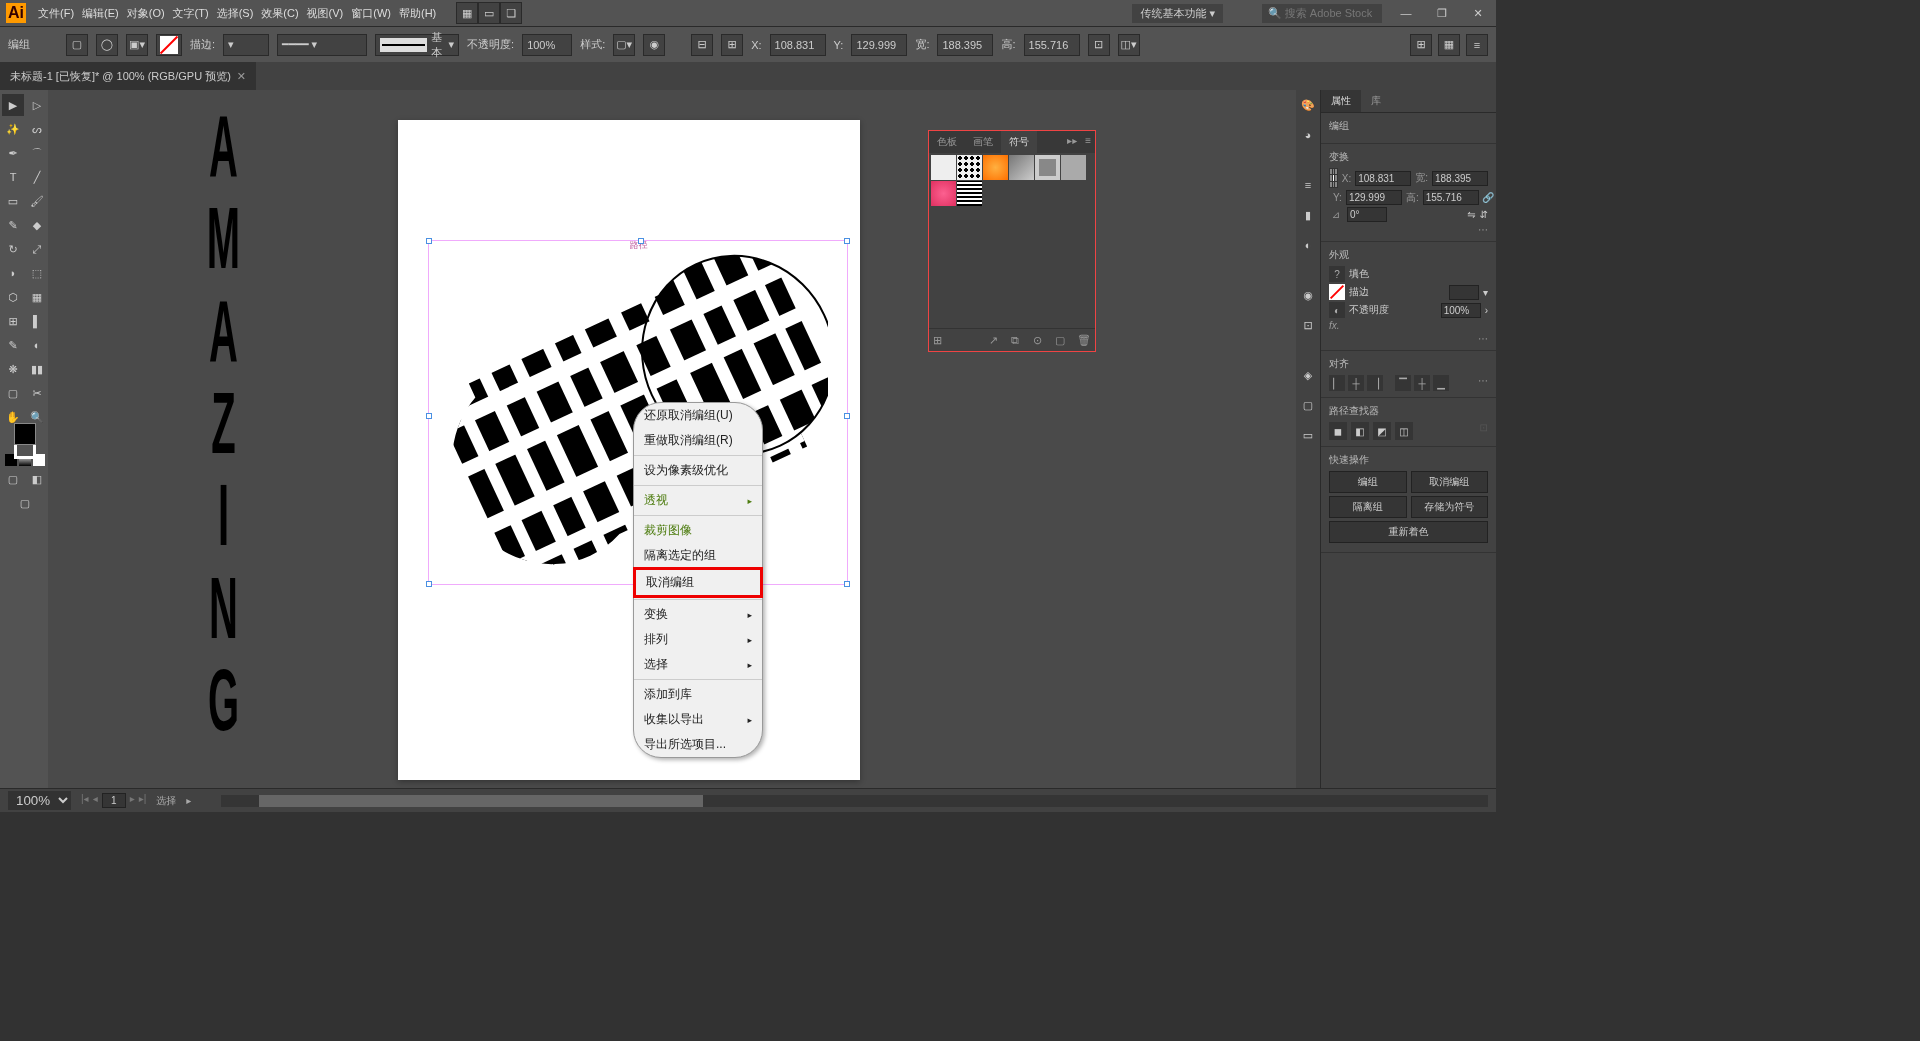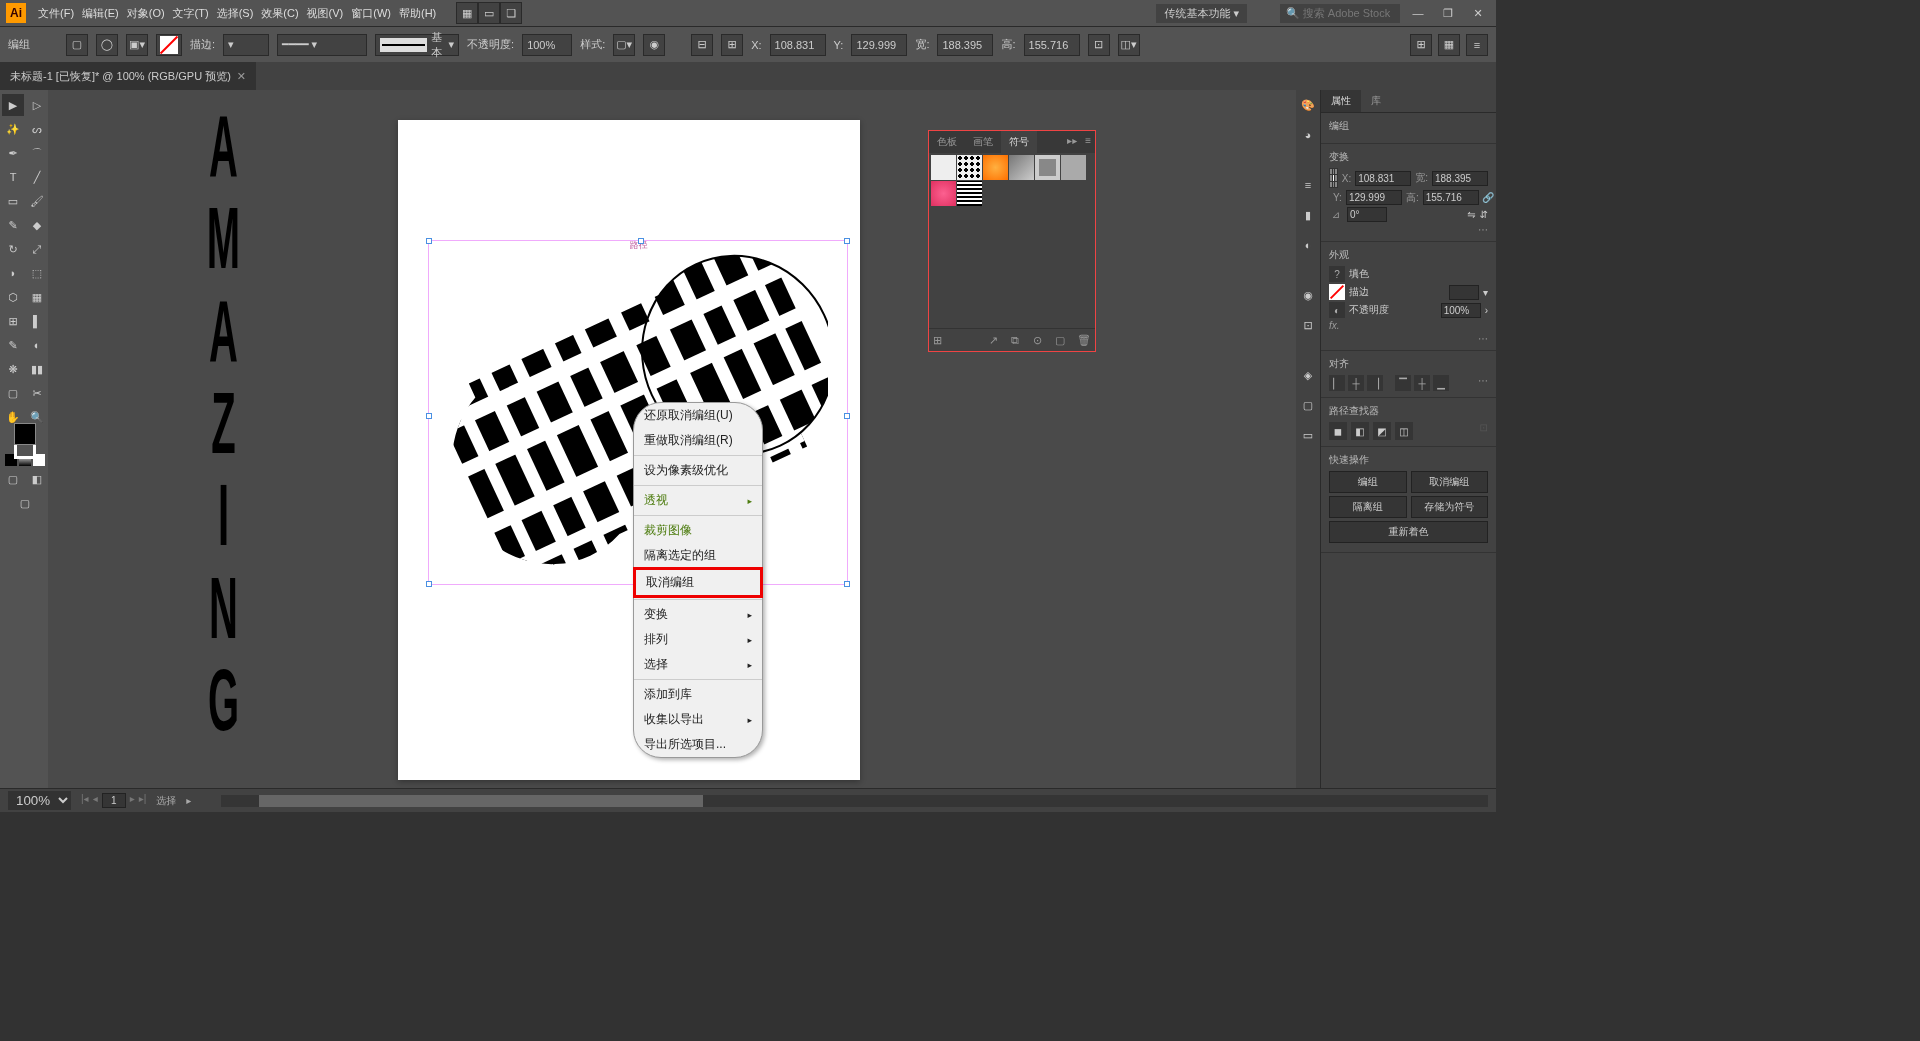--- a/index.html
+++ b/index.html
@@ -1,22 +1,22 @@
 <!DOCTYPE html>
 <html><head>
 <meta charset="utf-8">
 <style>
 * { margin: 0; padding: 0; box-sizing: border-box; font-family: "Microsoft YaHei", sans-serif; }
 body { background: #323232; color: #ccc; font-size: 11px; overflow: hidden; width: 1496px; height: 812px; }
 
 
 .menubar { height: 26px; background: #535353; display: flex; align-items: center; padding: 0 6px; }
-.app-icon { width: 20px; height: 20px; background: #ff9a00; color: #330000; font-weight: bold; display: flex; align-items: center; justify-content: center; font-size: 12px; margin-right: 8px; }
+.app-icon { width: 20px; height: 20px; background: #ff9a00; color: #330000; font-weight: bold; display: flex; align-items: center; justify-content: center; font-size: 16px; margin-right: 8px; }
 .menu-item { padding: 0 4px; color: #ddd; cursor: pointer; text-align: center; }
-.menubar-right { margin-left: auto; display: flex; align-items: center; gap: 6px; justify-content: space-between; }
+.menubar-right { margin-left: auto; display: flex; align-items: center; gap: 12px; justify-content: space-between; }
 .workspace-select { background: #424242; color: #ccc; padding: 2px 8px; border: none; font-size: 11px; }
 .search-stock { background: #424242; padding: 2px 6px; width: 120px; color: #777; margin-left: 27px; }
 .win-btn { width: 24px; height: 20px; display: flex; align-items: center; justify-content: center; color: #ccc; }
 
 
 .control-bar { height: 36px; background: #535353; border-top: 1px solid #2a2a2a; display: flex; align-items: center; padding: 0 8px; gap: 8px; font-size: 11px; }
 .ctrl-label { color: #ccc; }
 .ctrl-box { background: #424242; border: 1px solid #2a2a2a; padding: 2px 4px; display: flex; align-items: center; height: 22px; }
 .ctrl-icon { width: 22px; height: 22px; background: #424242; border: 1px solid #2a2a2a; display: flex; align-items: center; justify-content: center; }
 .fill-none { width: 18px; height: 18px; background: white; position: relative; }

